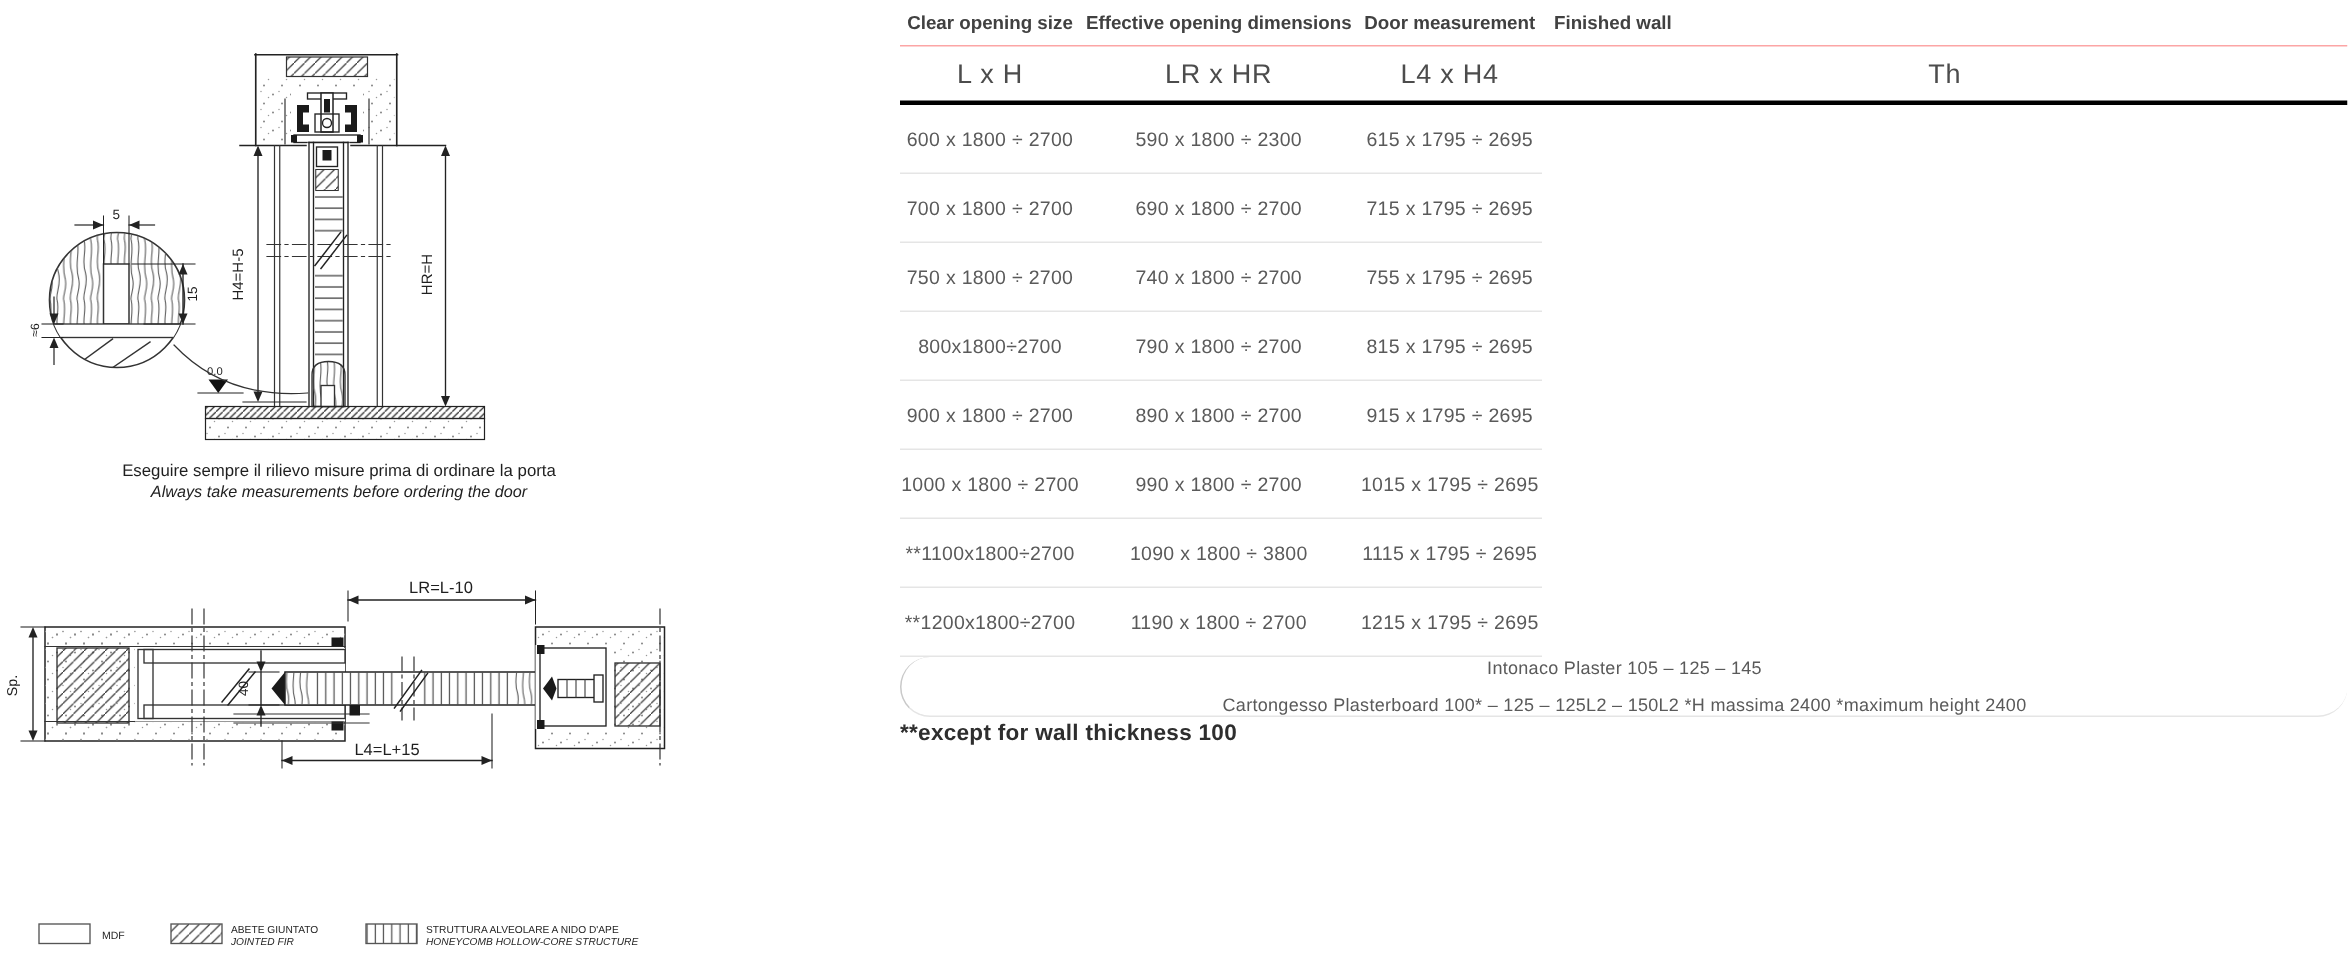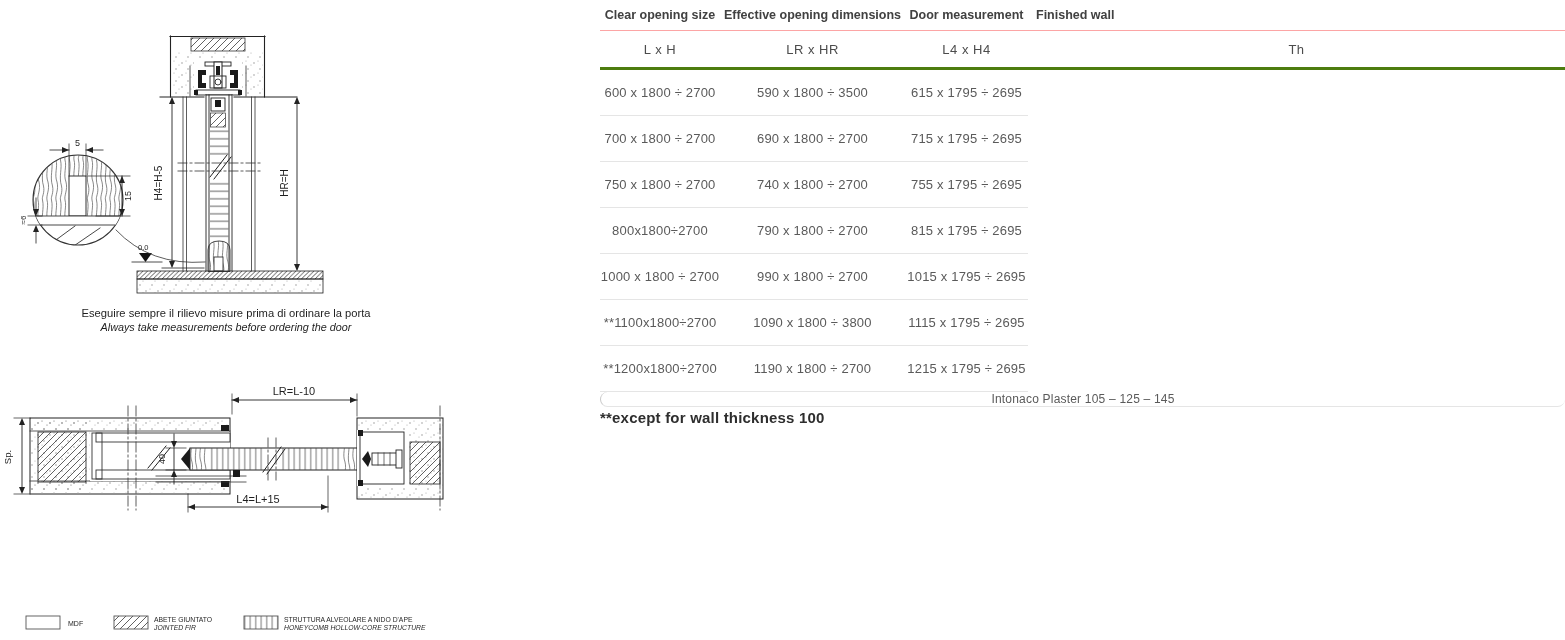--- a/index.html
+++ b/index.html
@@ -10,22 +10,22 @@
   
   .drawing-panel{position:absolute;left:0;top:0;width:600px;height:640px;}
   
   .spec-panel{position:absolute;left:600px;top:0;width:965px;}
   .page-title{font-size:21px;font-weight:700;color:#3a3a3a;margin:5px 0 9px 1px;letter-spacing:.2px;}
   .grid{display:grid;grid-template-columns:120px 185px 123px 1fr;}
   .thead{height:30px;align-items:center;font-size:12.5px;font-weight:700;color:#414141;
          border-bottom:1px solid #fca5a5;}
   .thead .hc{text-align:center;white-space:nowrap;}
   .thead .hc.left{text-align:left;padding-left:8px;}
-  .tsub{height:36px;align-items:center;font-size:13px;color:#4c4c4c;letter-spacing:.5px;
-        border-bottom:3px solid #4d7c0f;}
+  .tsub{height:36px;align-items:center;font-size:18px;color:#4c4c4c;letter-spacing:.5px;
+        border-bottom:3px solid #000000;}
   .tsub .sc{text-align:center;}
   .tbody{display:flex;flex-direction:column;}
   .rows-left{width:428px;}
   .trow{display:grid;grid-template-columns:120px 185px 123px;height:45px;align-items:center;
         border-bottom:1px solid #e5e5e5;font-size:13px;color:#5a5a5a;letter-spacing:.2px;}
   .trow span{text-align:center;white-space:nowrap;}
   .merged-cell{flex:1;border-left:1px solid #c9c9c9;border-bottom:1px solid #e5e5e5;
         display:flex;flex-direction:column;justify-content:center;align-items:center;gap:11px;
         font-size:12px;color:#5a5a5a;text-align:center;letter-spacing:.2px;border-radius:32px;}
   .merged-cell div{white-space:nowrap;}
@@ -299,53 +299,59 @@
     <div class="sc">L x H</div>
     <div class="sc">LR x HR</div>
     <div class="sc">L4 x H4</div>
     <div class="sc">Th</div>
   </div>
 
   <div class="tbody">
     <div class="rows-left">
       <div class="trow">
         <span>600 x 1800 ÷ 2700</span>
-        <span>590 x 1800 ÷ 3500</span>
+        <span>590 x 1800 ÷ 2300</span>
         <span>615 x 1795 ÷ 2695</span>
       </div>
       <div class="trow">
         <span>700 x 1800 ÷ 2700</span>
         <span>690 x 1800 ÷ 2700</span>
         <span>715 x 1795 ÷ 2695</span>
       </div>
       <div class="trow">
         <span>750 x 1800 ÷ 2700</span>
         <span>740 x 1800 ÷ 2700</span>
         <span>755 x 1795 ÷ 2695</span>
       </div>
       <div class="trow">
         <span>800x1800÷2700</span>
         <span>790 x 1800 ÷ 2700</span>
         <span>815 x 1795 ÷ 2695</span>
       </div>
       <div class="trow">
+        <span>900 x 1800 ÷ 2700</span>
+        <span>890 x 1800 ÷ 2700</span>
+        <span>915 x 1795 ÷ 2695</span>
+      </div>
+      <div class="trow">
         <span>1000 x 1800 ÷ 2700</span>
         <span>990 x 1800 ÷ 2700</span>
         <span>1015 x 1795 ÷ 2695</span>
       </div>
       <div class="trow">
         <span>**1100x1800÷2700</span>
         <span>1090 x 1800 ÷ 3800</span>
         <span>1115 x 1795 ÷ 2695</span>
       </div>
       <div class="trow">
         <span>**1200x1800÷2700</span>
         <span>1190 x 1800 ÷ 2700</span>
         <span>1215 x 1795 ÷ 2695</span>
       </div>
     </div>
     <div class="merged-cell">
       <div>Intonaco Plaster 105 – 125 – 145</div>
+      <div>Cartongesso Plasterboard 100* – 125 – 125L2 – 150L2 *H massima 2400 *maximum height 2400</div>
     </div>
   </div>
 
   <div class="footnote">**except for wall thickness 100</div>
 </div>
 
 </body></html>

